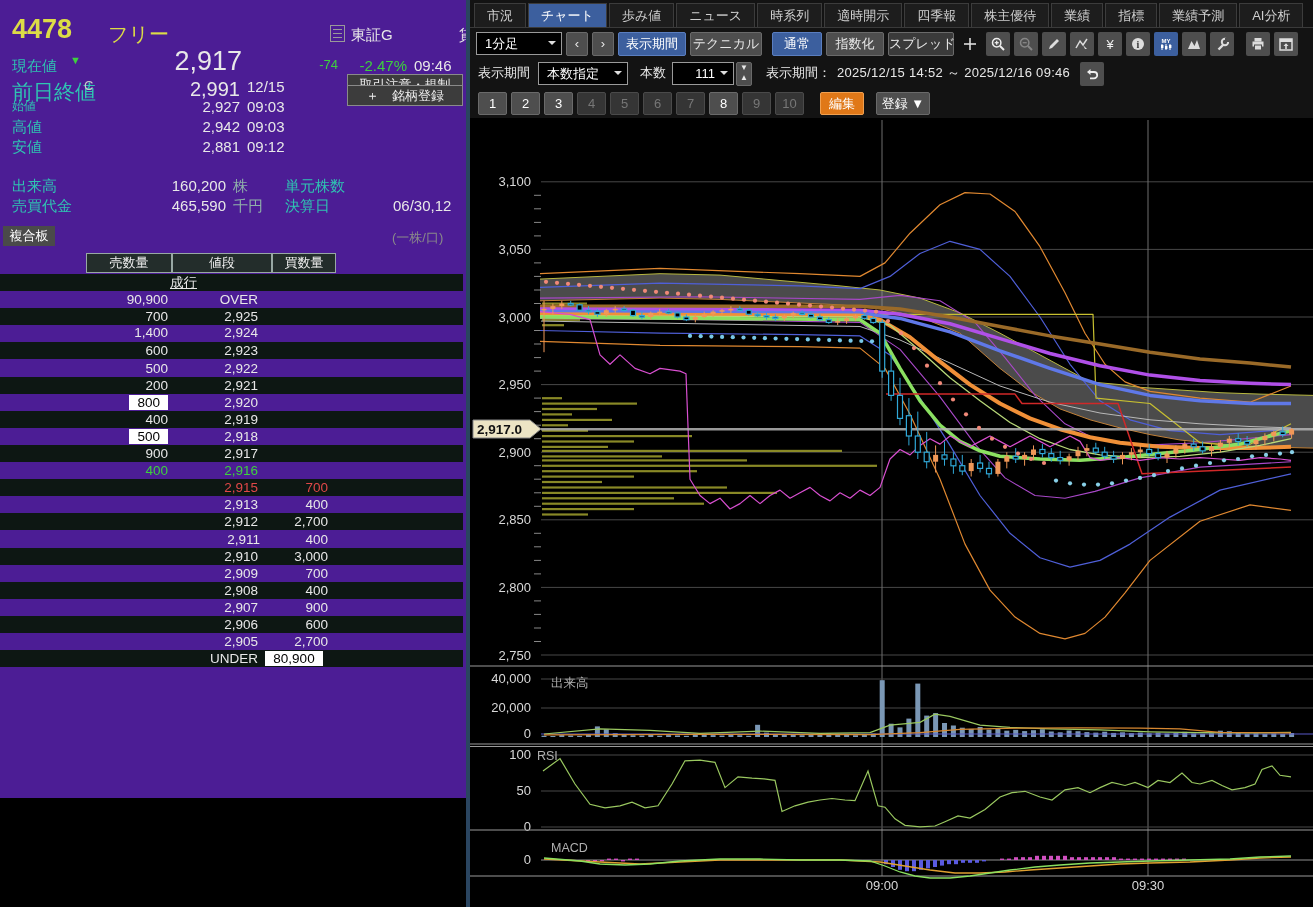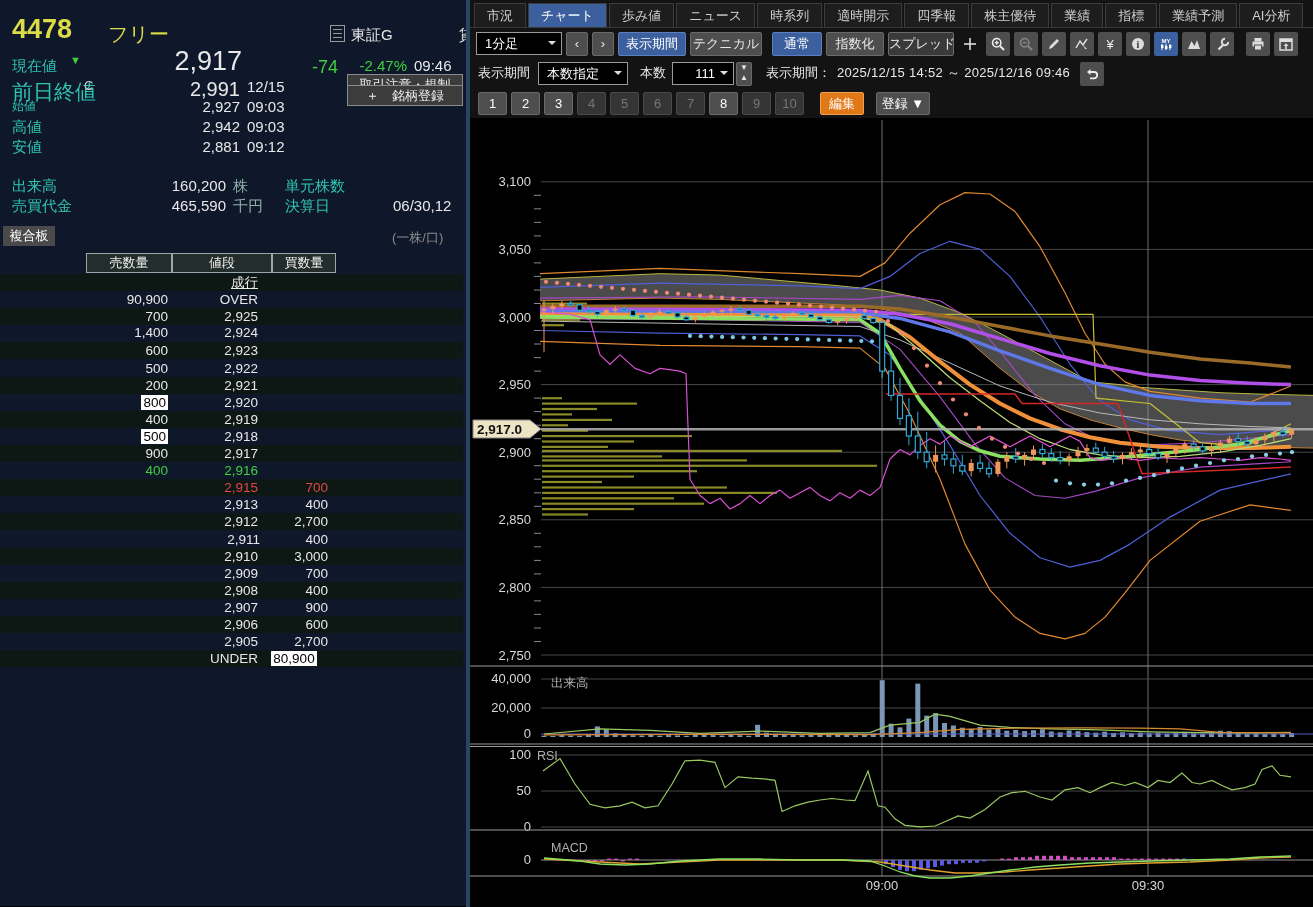--- a/index.html
+++ b/index.html
@@ -6,34 +6,34 @@
   #app{position:relative;width:1313px;height:907px;background:#000;overflow:hidden;
        font-family:"Liberation Sans","DejaVu Sans",sans-serif;color:#e8e8e8;}
   .abs{position:absolute;}
   .teal{color:#2fc4b2;}
   .grn{color:#3ed03e;}
   .red{color:#e04848;}
   .yel{color:#dcdc46;}
   .dim{color:#8fb0aa;}
   .gray{color:#8a8a8a;}
   .rt{text-align:right;}
-  .ct{text-align:right;text-decoration:underline;}
+  .ct{text-align:left;text-decoration:underline;}
   
-  #left-panel{position:absolute;left:0;top:0;width:466px;height:906px;background:#0f172a;overflow:hidden;z-index:5;}
+  #left-panel{position:absolute;left:0;top:0;width:466px;height:798px;background:#4c1d95;overflow:hidden;z-index:5;}
   .lbtn{background:#3c3c3c;border:1px solid #8a8a8a;color:#eee;font-size:13px;line-height:19px;text-align:center;}
   .doc-icon{width:13px;height:15px;border:1px solid #999;display:inline-block;position:relative;}
   .doc-icon:before{content:"";position:absolute;left:2px;right:2px;top:3px;height:1px;background:#999;box-shadow:0 4px 0 #999,0 8px 0 #999;}
   
   #board{position:absolute;left:0;top:253px;width:463px;}
   .bh{position:absolute;height:18px;background:#232d2b;border:1px solid #98a8a4;color:#f0f0f0;
       font-size:13px;line-height:18px;text-align:center;top:0;}
   .brow{position:absolute;left:0;width:463px;height:17.1px;font-size:13.5px;line-height:17px;}
   .brow.alt{background:#0d1713;}
   .bcell{position:absolute;top:0;height:17px;}
-  .hl{background:#fff;color:#000;padding:0 2px;}
+  .hl{background:#fff;color:#000;padding:0 8px;}
   
   #divider{position:absolute;left:466px;top:0;width:4px;height:907px;background:#2a4560;z-index:6;}
   
   #right-top{position:absolute;left:470px;top:0;width:843px;height:118px;background:#131313;z-index:4;}
   .tab{height:23px;line-height:23px;padding:0 12px;background:#1d1d1d;border:1px solid #3c3c3c;border-bottom:none;
        color:#cfcfcf;font-size:13px;margin-right:2px;display:inline-block;}
   .tab.active{background:#3c5f9e;color:#fff;}
   #tabline{position:absolute;left:0;top:27px;width:843px;height:1px;background:#3a3a3a;}
   .tbtn{display:inline-block;height:22px;line-height:22px;font-size:13px;color:#e8e8e8;background:#4e4e4e;
         border:1px solid #6a6a6a;border-radius:2px;text-align:center;vertical-align:top;}
@@ -582,21 +582,21 @@
   <div id="left-panel">
     <span class="abs yel" style="left:12px;top:14px;font-size:27px;font-weight:bold;">4478</span>
     <span class="abs yel" style="left:108px;top:21px;font-size:20px;">フリー</span>
     <span class="abs doc-icon" style="left:330px;top:25px;"></span>
     <span class="abs" style="left:351px;top:26px;font-size:15px;">東証G</span>
     <span class="abs" style="left:459px;top:26px;font-size:15px;">貸</span>
 
     <span class="abs teal" style="left:12px;top:57px;font-size:15px;">現在値</span>
     <span class="abs grn" style="left:70px;top:54px;font-size:11px;">▼</span>
     <span class="abs rt" style="left:150px;top:46px;width:92px;font-size:27px;">2,917</span>
-    <span class="abs grn rt" style="left:290px;top:57px;width:48px;font-size:18px;">-74</span>
+    <span class="abs grn rt" style="left:290px;top:57px;width:48px;font-size:13px;">-74</span>
     <span class="abs grn rt" style="left:345px;top:57px;width:62px;font-size:15px;">-2.47%</span>
     <span class="abs" style="left:414px;top:57px;font-size:15px;">09:46</span>
 
     <span class="abs teal" style="left:12px;top:78px;font-size:21px;">前日終値</span>
     <span class="abs" style="left:84px;top:78px;font-size:13px;color:#ccc;">C</span>
     <span class="abs rt" style="left:160px;top:78px;width:80px;font-size:20px;">2,991</span>
     <span class="abs" style="left:247px;top:78px;font-size:15px;">12/15</span>
     <div class="abs lbtn" style="left:347px;top:74px;width:114px;">取引注意・規制</div>
 
     <span class="abs teal" style="left:12px;top:98px;font-size:12px;">始値</span>

